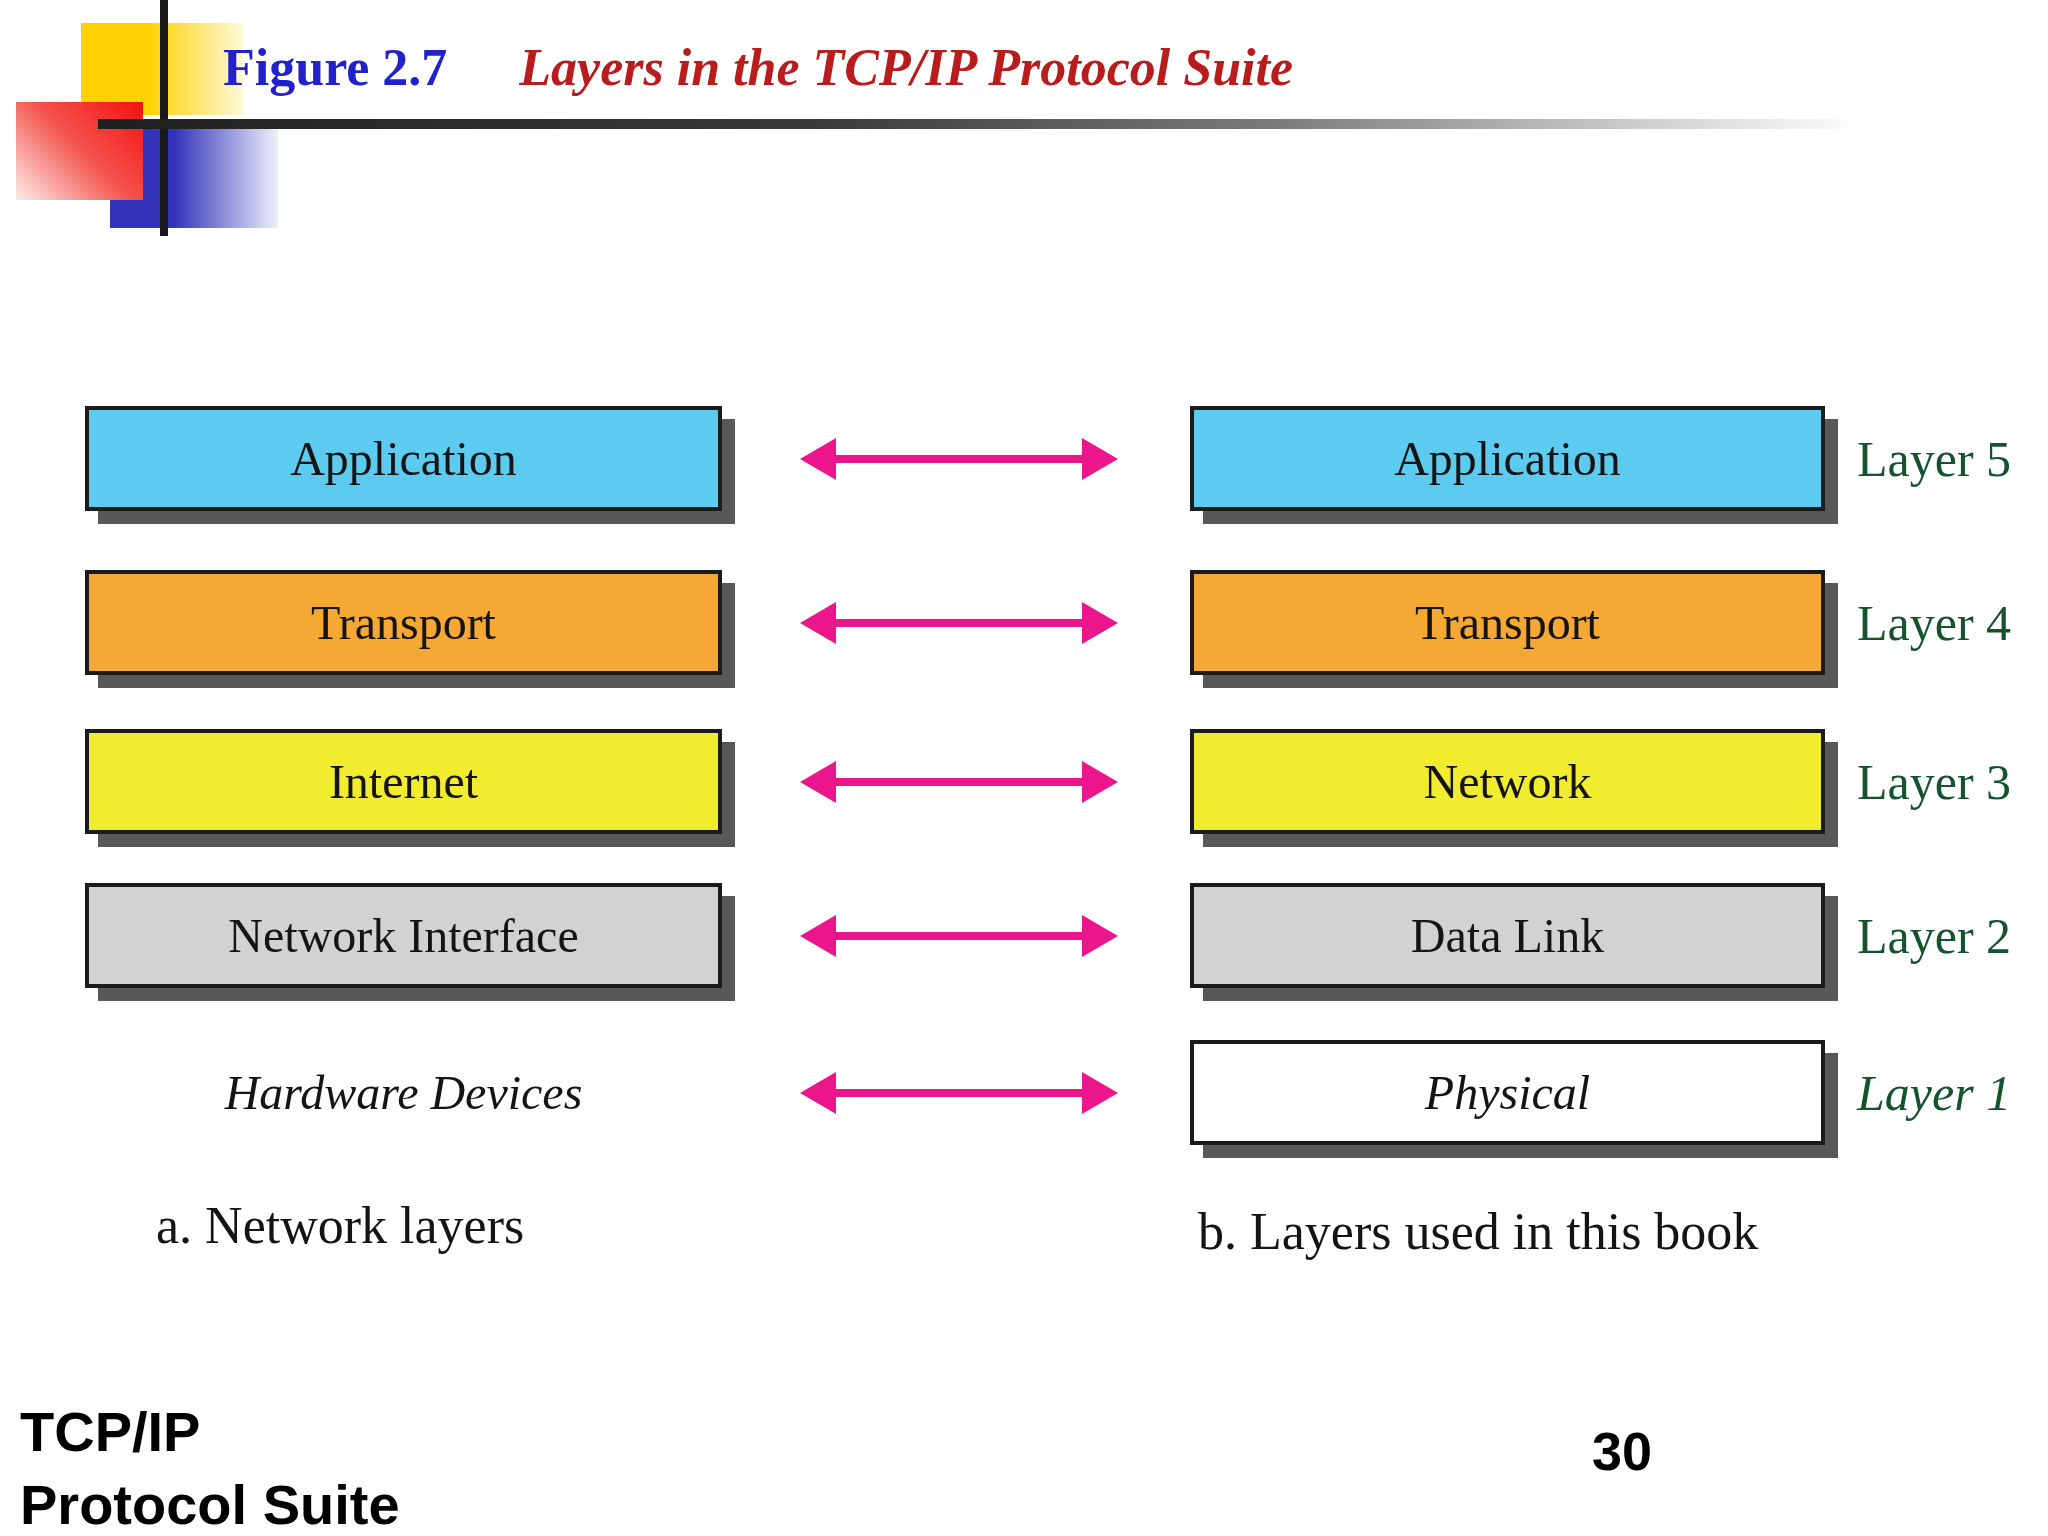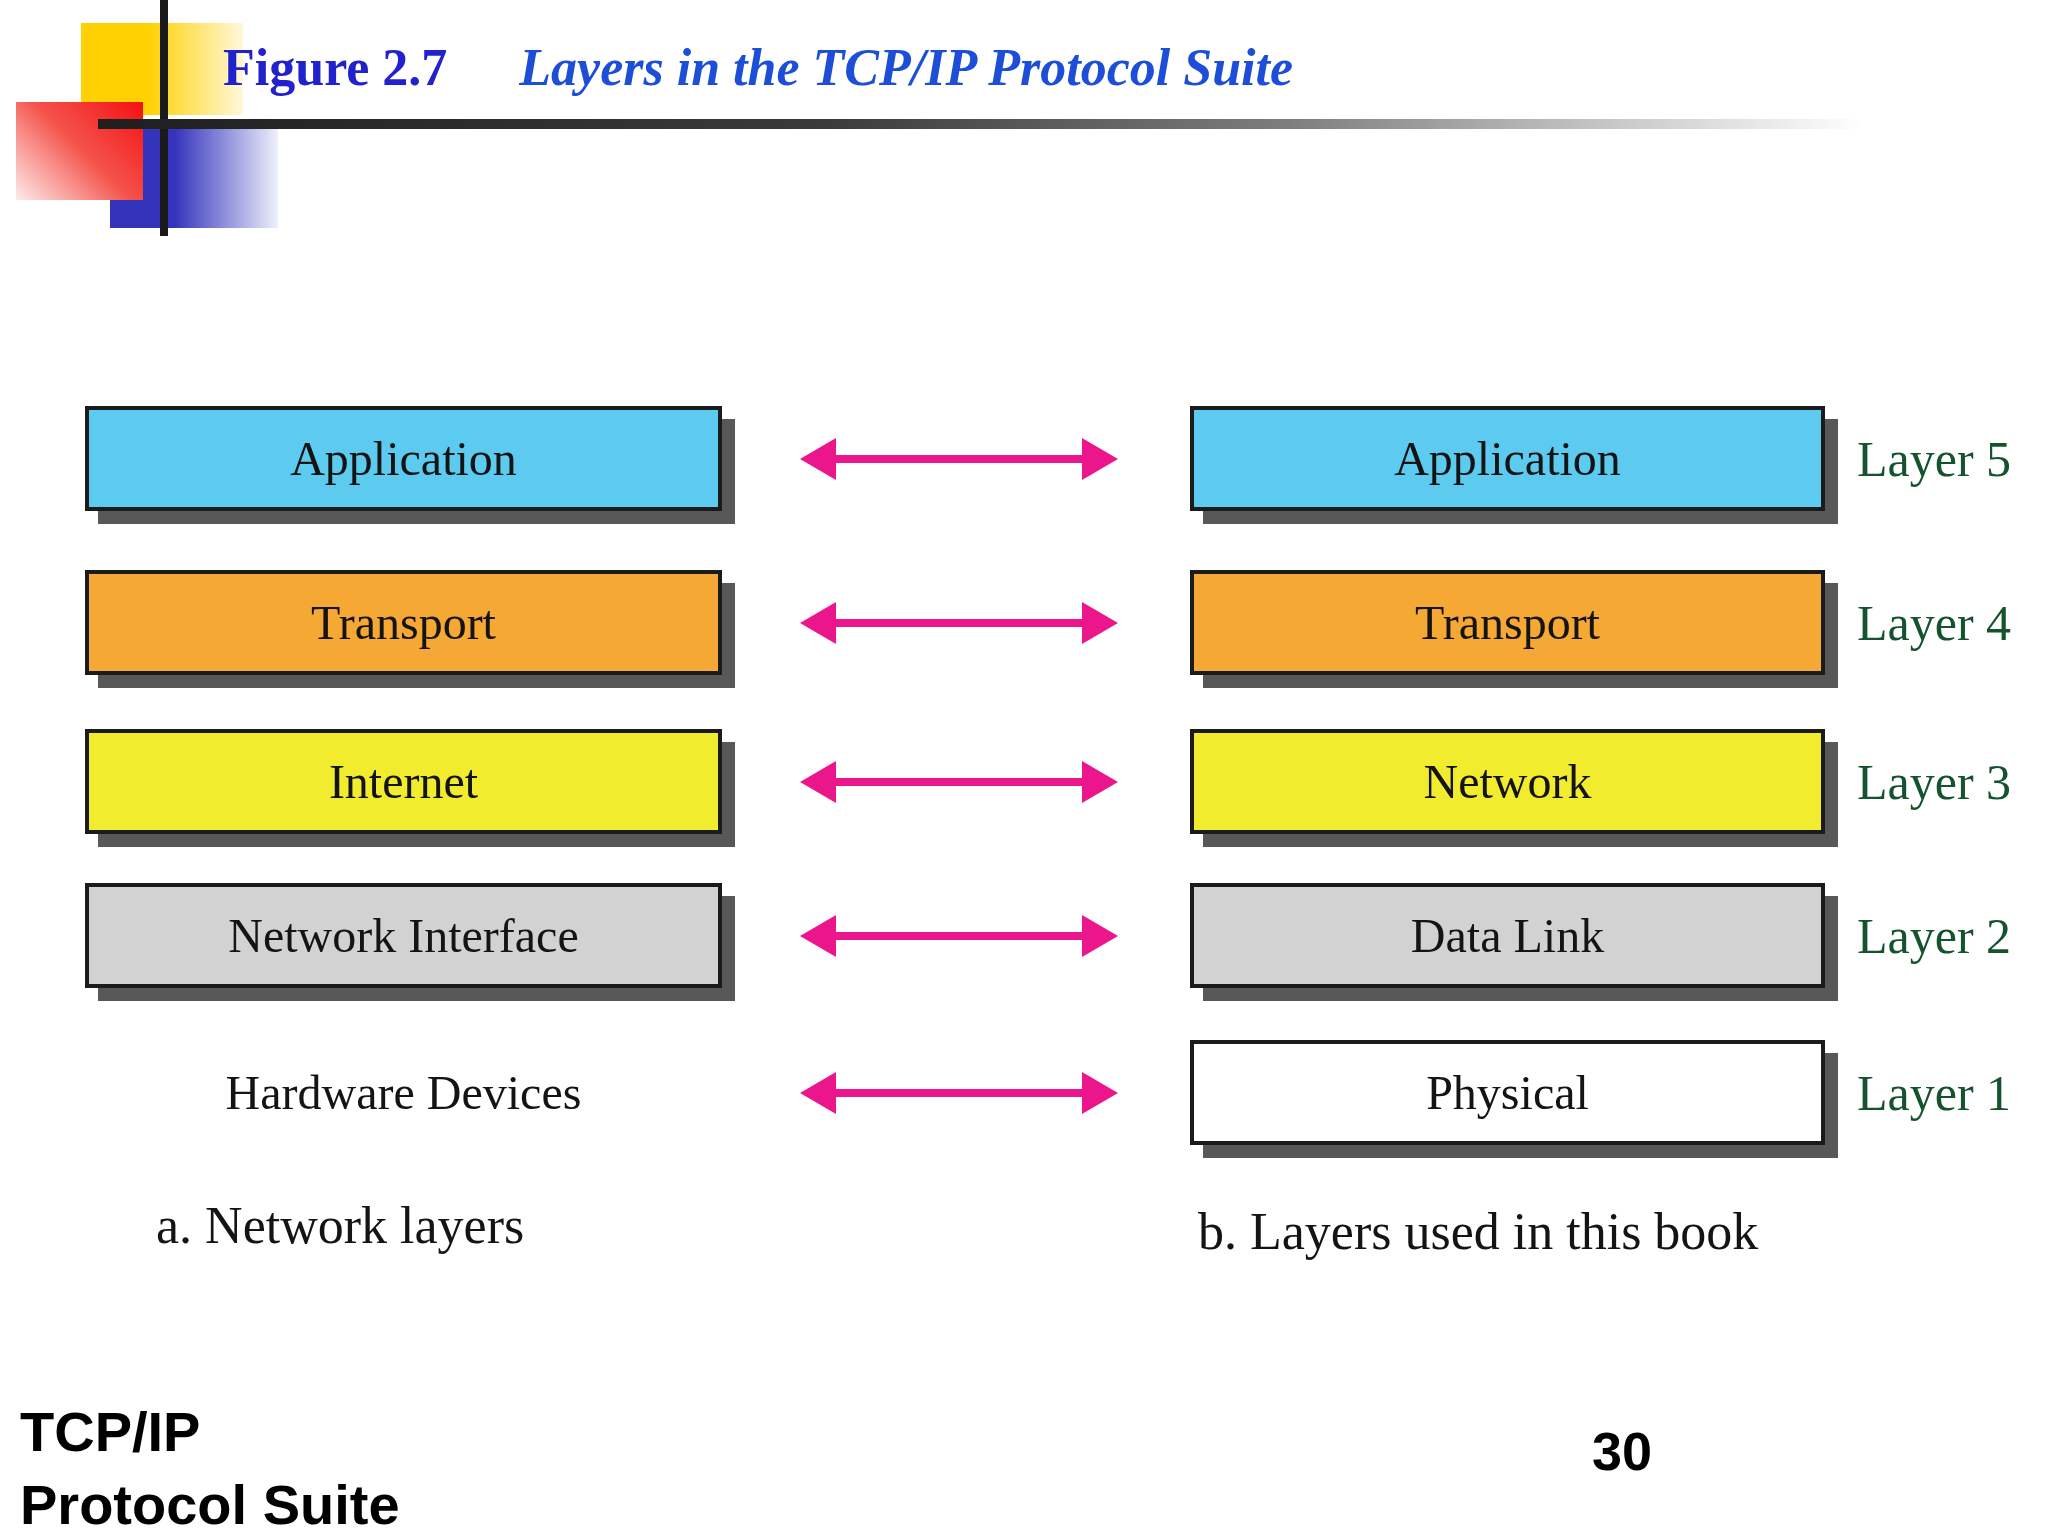--- a/index.html
+++ b/index.html
@@ -18,25 +18,25 @@
     background:linear-gradient(225deg, var(--logo-red) 0%, #f4524b 48%, #fdecea 100%); }
   .vline { position:absolute; left:160px; top:0; width:8px; height:236px;
     background:var(--line-black); z-index:4; }
   .hline { position:absolute; left:98px; top:119px; width:1802px; height:10px; z-index:4;
     background:linear-gradient(90deg, #1f1f1f 0%, #3a3a3a 40%, #7d7d7d 66%, #c7c7c7 84%, rgba(255,255,255,0) 98%); }
 
   
   .title-row { position:absolute; left:223px; top:38px; display:flex; gap:72px;
     align-items:baseline; white-space:nowrap; z-index:5;text-align:right; }
   .fig-label { font-weight:bold; font-size:52px; color:var(--title-blue); }
-  .fig-title { font-weight:bold; font-style:italic; font-size:52px; color:#1d4ed8; }
+  .fig-title { font-weight:bold; font-style:italic; font-size:52px; color:#b91c1c; }
 
   
   .row { position:absolute; left:0; width:2048px; height:105px; }
-  .r0 { top:406px;padding-left:43px; } .r1 { top:570px; } .r2 { top:729px;padding-left:11px; } .r3 { top:883px; } .r4 { top:1040px; }
+  .r0 { top:406px;padding-left:43px; } .r1 { top:570px; } .r2 { top:729px;padding-left:11px; } .r3 { top:883px; } .r4 { top:1040px;font-style:italic; }
 
   .cell { position:absolute; top:0; height:105px; display:flex; align-items:center;
     justify-content:center; font-size:48px; color:#141414; box-sizing:border-box; }
   .left-cell  { left:85px;   width:637px; }
   .right-cell { left:1190px; width:635px; }
   .boxed { border:4px solid var(--box-border); box-shadow:13px 13px 0 var(--box-shadow); }
   .plain { border:none; box-shadow:none; background:transparent !important; }
 
   .layer-label { position:absolute; left:1857px; top:0; height:105px;
     display:flex; align-items:center; font-size:50px; color:#14532d; }

